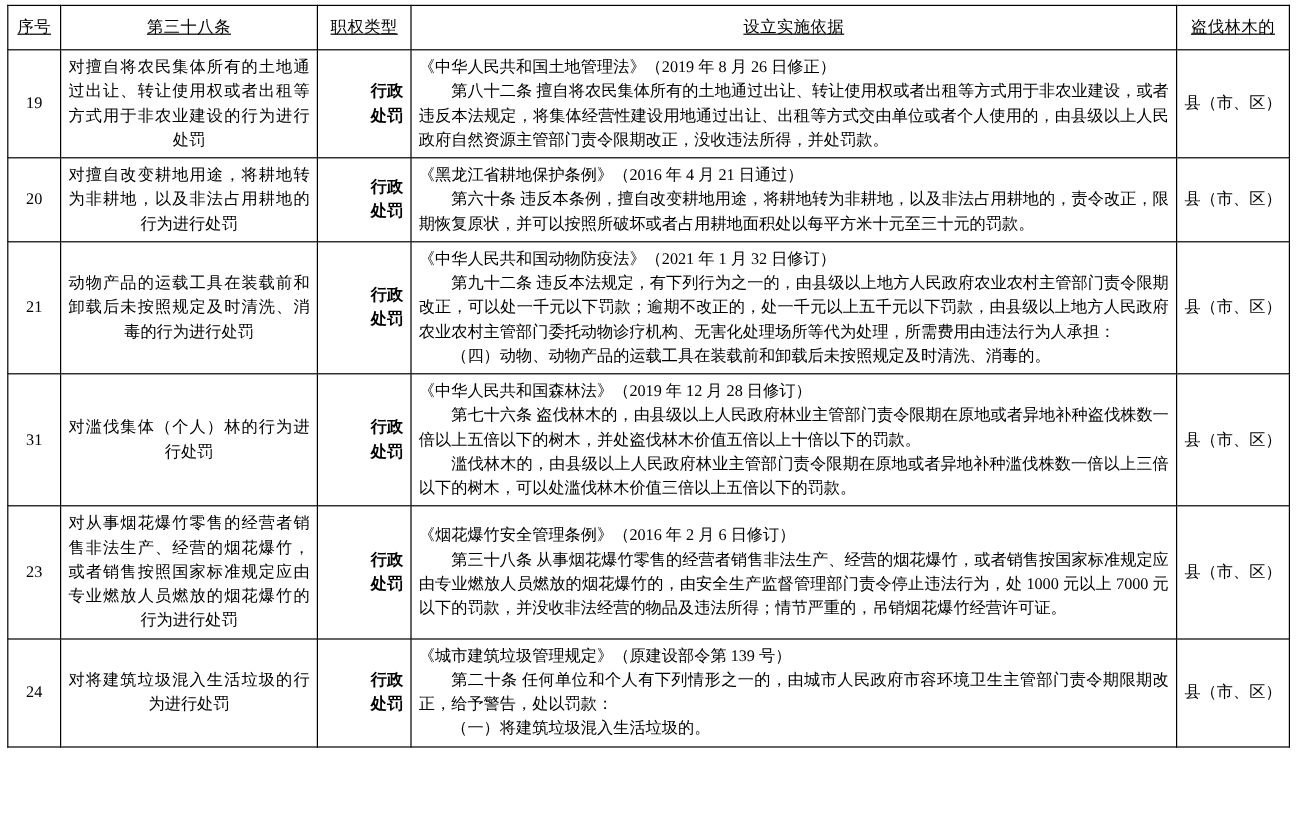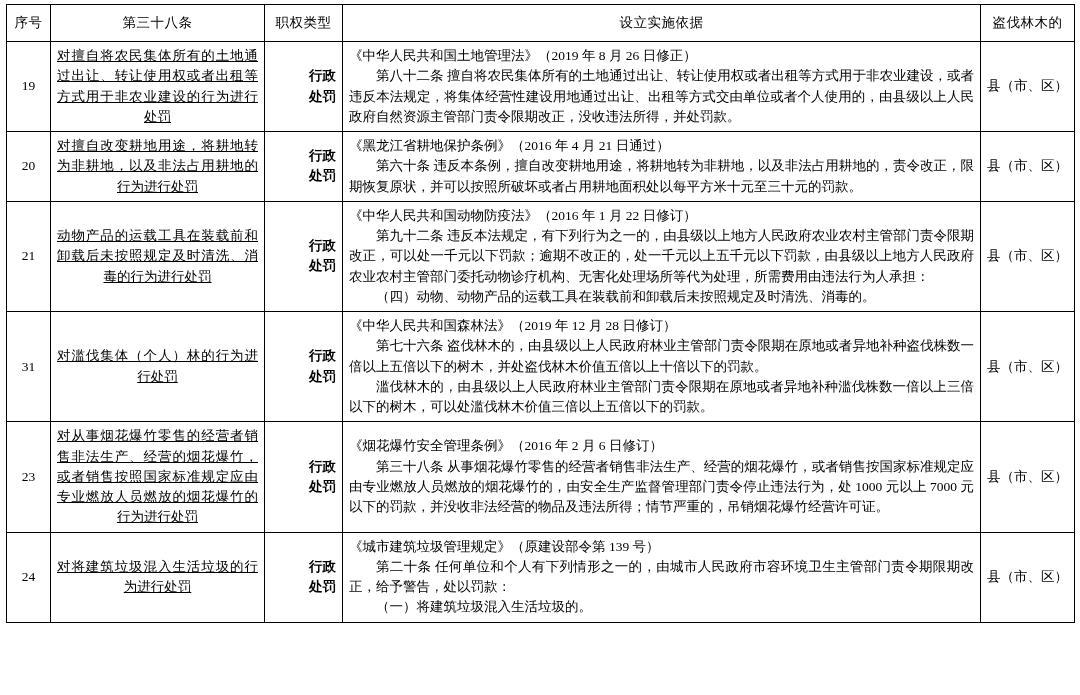--- a/index.html
+++ b/index.html
@@ -34,38 +34,38 @@
     font-size: 13.5px;
     line-height: 1.5;
   }
   thead th {
     text-align: center;
     font-weight: normal;
     height: 28px;
     padding: 2px 4px;
     font-size: 14.5px;
     letter-spacing: 0.5px;
+    text-decoration: underline;
   }
   col.c-seq   { width: 44px; }
   col.c-name  { width: 214px; }
   col.c-type  { width: 78px; }
   col.c-basis { width: 638px; }
   col.c-level { width: 94px; }
 
   td.seq {
     text-align: center;
     font-size: 14px;
   }
   td.name {
     text-align: justify;
     text-align-last: center;
     font-size: 13.5px;
     line-height: 1.62;
     padding: 6px 8px;
-    text-decoration: underline;
   }
   td.type {
     text-align: right;
     font-size: 13.5px;
     line-height: 1.55;
     padding: 4px 2px;
     font-weight: bold;
   }
   td.basis {
     text-align: justify;
@@ -138,21 +138,21 @@
           <td class="level">县（市、区）</td>
         </tr>
         <tr>
           <td class="seq">21</td>
           <td class="name">动物产品的运载工具在装载前和卸载后未按照规定及时清洗、消毒的行为进行处罚</td>
           <td class="type">
             <div>行政</div>
             <div>处罚</div>
           </td>
           <td class="basis">
-            <p class="basis-line title">《中华人民共和国动物防疫法》（2016 年 1 月 22 日修订）</p>
+            <p class="basis-line title">《中华人民共和国动物防疫法》（2021 年 1 月 32 日修订）</p>
             <p class="basis-line indent">第九十二条  违反本法规定，有下列行为之一的，由县级以上地方人民政府农业农村主管部门责令限期改正，可以处一千元以下罚款；逾期不改正的，处一千元以上五千元以下罚款，由县级以上地方人民政府农业农村主管部门委托动物诊疗机构、无害化处理场所等代为处理，所需费用由违法行为人承担：</p>
             <p class="basis-line indent">（四）动物、动物产品的运载工具在装载前和卸载后未按照规定及时清洗、消毒的。</p>
           </td>
           <td class="level">县（市、区）</td>
         </tr>
         <tr>
           <td class="seq">31</td>
           <td class="name">对滥伐集体（个人）林的行为进行处罚</td>
           <td class="type">
             <div>行政</div>

